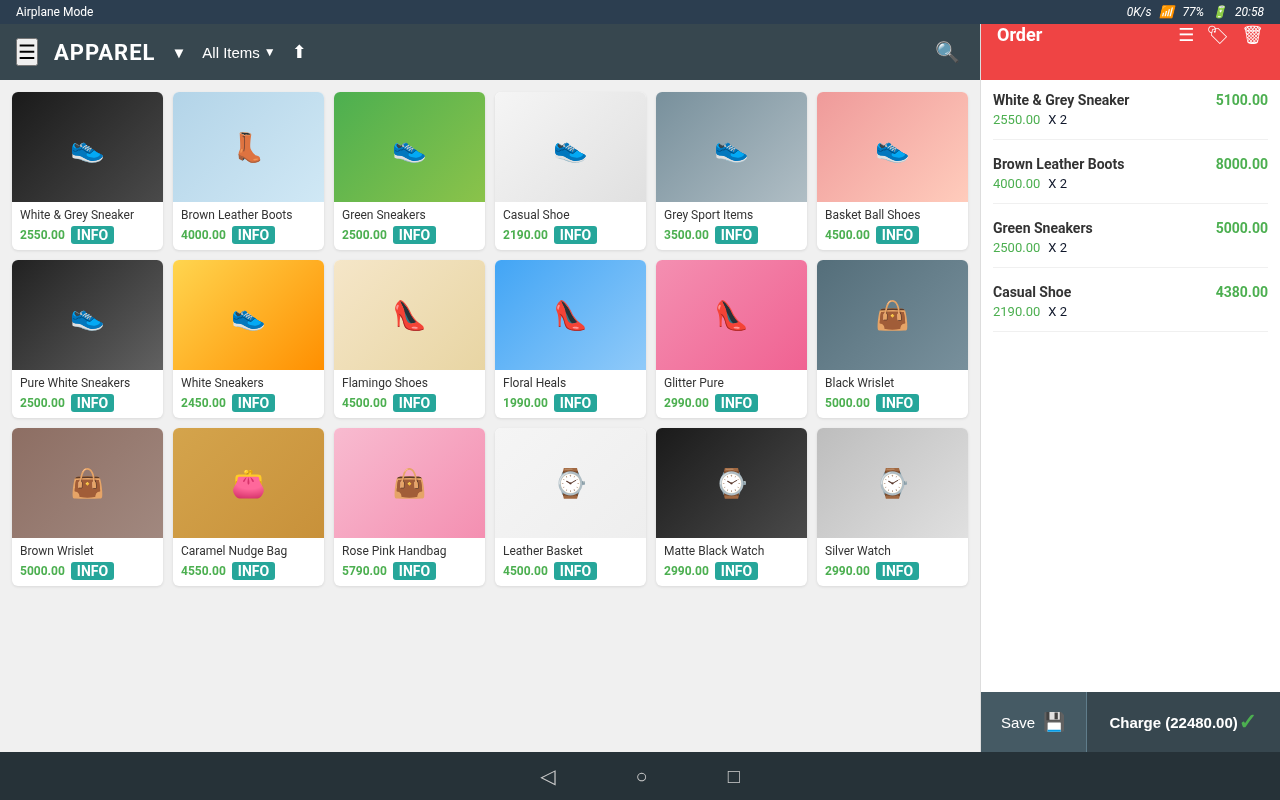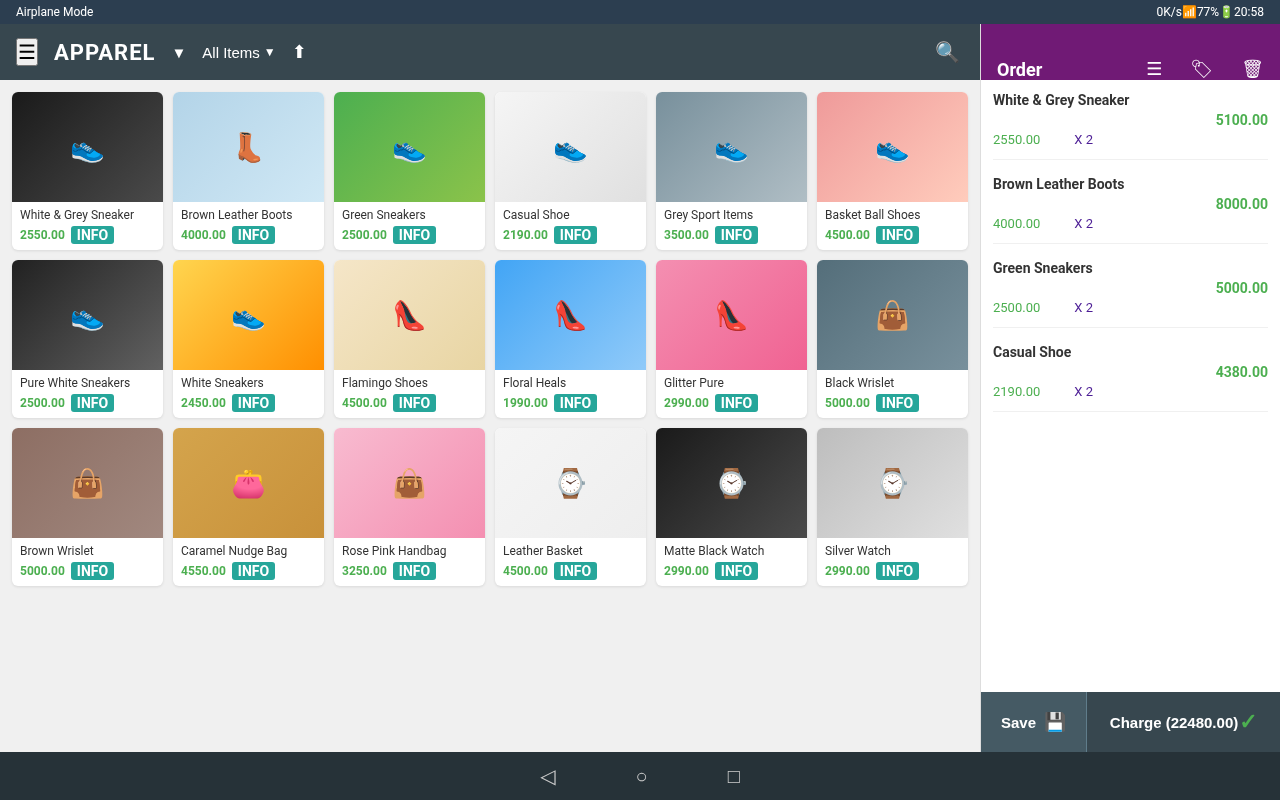--- a/index.html
+++ b/index.html
@@ -10,21 +10,21 @@
       background: #2c3e50;
       color: #fff;
       font-size: 12px;
       padding: 3px 16px;
       display: flex;
       justify-content: space-between;
       align-items: center;
       height: 24px;
     }
     .status-bar-left { font-size: 12px; }
-    .status-bar-right { display: flex; align-items: flex-start; font-size: 12px; }
+    .status-bar-right { display: flex; gap: 8px; align-items: flex-start; font-size: 12px; font-style: italic; }
 
     
     .main-layout {
       display: flex;
       flex: 1;
       overflow: hidden;
     }
 
     
     .left-panel {
@@ -130,27 +130,27 @@
 
     
     .right-panel {
       width: 300px;
       background: white;
       display: flex;
       flex-direction: column;
       border-left: 1px solid #ddd;
     }
     .order-header {
-      background: #701a75;
-      color: white;
-      display: flex;
-      align-items: flex-end;
+      background: #ef4444;
+      color: white;
+      display: flex;
+      align-items: flex-start;
       padding: 0 16px;
       height: 56px;
-      gap: 28px;
+      gap: 12px;
     }
     .order-title {
       font-size: 18px;
       font-weight: bold;
       flex: 1;
     }
     .order-icon-btn {
       background: none;
       border: none;
       color: white;
@@ -176,35 +176,33 @@
     }
     .order-item-name {
       font-size: 14px;
       font-weight: bold;
       color: #333;
     }
     .order-item-total {
       font-size: 14px;
       color: #4caf50;
       font-weight: bold;
-      margin-top: 20px;
     }
     .order-item-details {
       display: flex;
       align-items: center;
       gap: 8px;
     }
     .order-item-price {
       font-size: 13px;
       color: #4caf50;
     }
     .order-item-qty {
       font-size: 13px;
-      color: #4c1d95;
-      margin-left: 26px;
+      color: #0f172a;
     }
 
     
     .charge-bar {
       background: #37474f;
       display: flex;
       align-items: center;
       height: 60px;
     }
     .save-btn {
@@ -212,21 +210,20 @@
       color: white;
       border: none;
       padding: 0 20px;
       height: 100%;
       font-size: 15px;
       cursor: pointer;
       display: flex;
       align-items: center;
       gap: 8px;
       border-right: 1px solid #607d8b;
-      font-weight: bold;
     }
     .save-icon { font-size: 18px; }
     .charge-btn {
       flex: 1;
       background: #37474f;
       color: white;
       border: none;
       height: 100%;
       font-size: 15px;
       font-weight: bold;
@@ -459,21 +456,21 @@
         <span class="product-price">4550.00</span>
         <span class="info-badge">INFO</span>
       </div>
     </div>
   </div>
           <div class="product-card">
     <div class="product-image-inner img-rose">👜</div>
     <div class="product-info">
       <div class="product-name">Rose Pink Handbag</div>
       <div class="product-footer">
-        <span class="product-price">3250.00</span>
+        <span class="product-price">5790.00</span>
         <span class="info-badge">INFO</span>
       </div>
     </div>
   </div>
           <div class="product-card">
     <div class="product-image-inner img-marble">⌚</div>
     <div class="product-info">
       <div class="product-name">Leather Basket</div>
       <div class="product-footer">
         <span class="product-price">4500.00</span>

